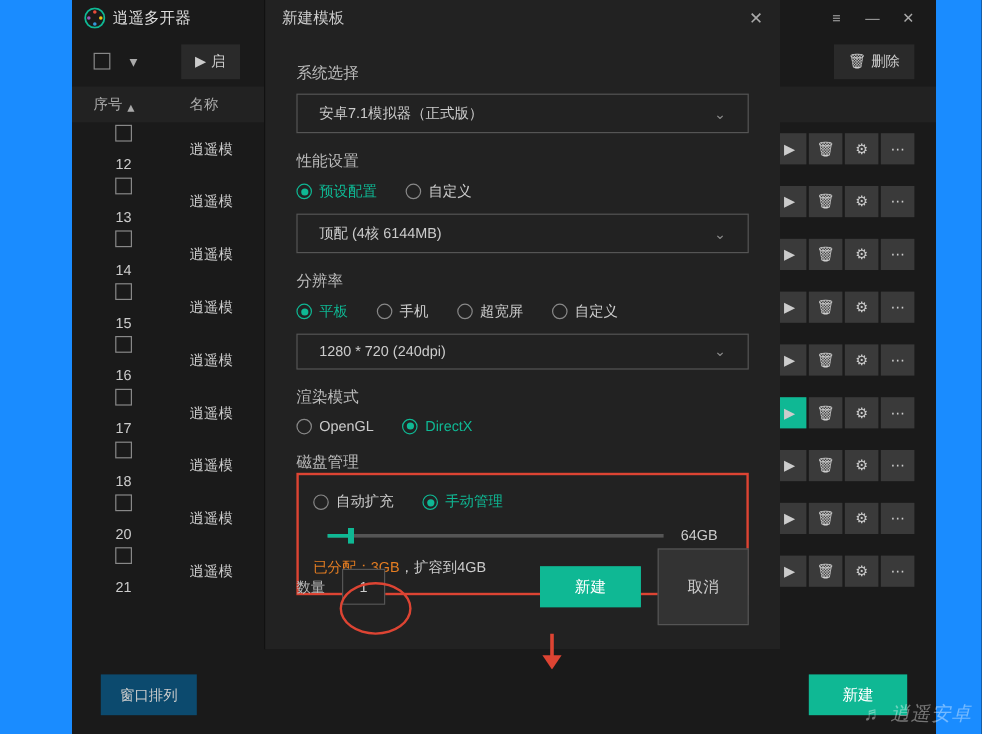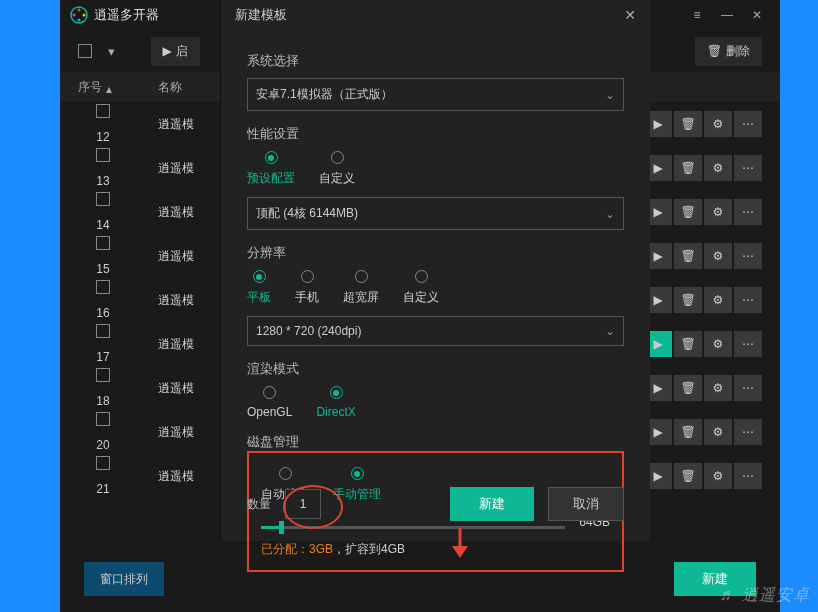--- a/index.html
+++ b/index.html
@@ -25,42 +25,42 @@
 .icon-btn.green { background:#0fb894; }
 .bottom-bar { position:absolute; bottom:16px; left:0; right:0; padding:0 24px; display:flex; }
 .arrange-btn { background:#0c4a6e; border:none; color:#ccc; padding:8px 16px; font-size:12px; cursor:pointer; }
 .create-btn-main { background:#0fb894; border:none; color:#fff; padding:8px 28px; font-size:13px; cursor:pointer; margin-left:auto; }
 
 .dialog { position:absolute; left:220px; top:0; width:430px; height:541px; background:#222; color:#ccc; z-index:10; border-left:1px solid #111; }
 .dlg-title { height:30px; display:flex; align-items:center; padding:0 14px; font-size:13px; }
 .dlg-close { margin-left:auto; color:#aaa; cursor:pointer; font-size:14px; }
 .dlg-body { padding:8px 26px; font-size:13px; }
 .section-label { color:#bbb; margin:14px 0 8px; font-size:13px; }
-.select-box { width:100%; background:#222; border:1px solid #555; color:#ccc; padding:7px 8px; font-size:12px; display:flex; align-items:center; cursor:pointer;text-align:center; }
+.select-box { width:100%; background:#222; border:1px solid #555; color:#ccc; padding:7px 18px; font-size:12px; display:flex; align-items:center; cursor:pointer;text-align:center; }
 .chevron { margin-left:auto; color:#888; }
 .radio-row { display:flex; gap:24px; align-items:center; margin:4px 0 10px; flex-wrap:wrap; }
-.radio { display:flex; align-items:center; gap:6px; font-size:12px; cursor:pointer;flex-direction:column; }
+.radio { display:flex; align-items:center; gap:6px; font-size:12px; cursor:pointer; }
 .radio-circle { width:13px; height:13px; border:1.5px solid #888; border-radius:50%; display:flex; align-items:center; justify-content:center; }
 .radio.sel .radio-circle { border-color:#0fb894; }
 .radio.sel .radio-circle::after { content:""; width:6px; height:6px; background:#0fb894; border-radius:50%; }
 .radio.sel span { color:#0fb894; }
 .disk-box { border:2px solid #d43; padding:10px 12px 12px; margin-top:-2px; }
-.slider-row { display:flex; align-items:flex-end; gap:14px; margin:12px 0; }
+.slider-row { display:flex; align-items:center; gap:14px; margin:12px 12px; }
 .slider-track { flex:1; height:3px; background:#555; position:relative; }
 .slider-fill { position:absolute; left:0; top:0; height:3px; width:6%; background:#0fb894; }
 .slider-thumb { position:absolute; left:6%; top:-5px; width:5px; height:13px; background:#0fb894; cursor:pointer; }
 .slider-val { font-size:12px; color:#ccc; }
 .alloc-text { font-size:12px; }
 .alloc-text .o { color:#e67e22; }
 .dlg-footer { position:absolute; bottom:20px; left:26px; right:26px; display:flex; align-items:center; gap:14px; }
 .qty-label { font-size:12px; color:#bbb; }
 .qty-input { width:36px; height:30px; background:#222; border:1px solid #555; color:#ccc; text-align:center; font-size:12px; }
 .qty-circle { border:2px solid #d43; border-radius:50%; width:60px; height:44px; position:absolute; left:36px; bottom:-8px; pointer-events:none; }
 .btn-primary { background:#0fb894; border:1px solid #0fb894; color:#fff; padding:7px 28px; font-size:13px; cursor:pointer; margin-left:auto; }
-.btn-cancel { background:#333; border:1px solid #555; color:#ccc; padding:7px 24px; font-size:13px; cursor:pointer; }
+.btn-cancel { background:#333; border:1px solid #555; color:#ccc; padding:22px 24px; font-size:13px; cursor:pointer; }
 .arrow-down { position:absolute; left:448px; top:528px; z-index:20; pointer-events:none; }
 .watermark { position:absolute; right:8px; bottom:6px; color:rgba(255,255,255,.4); font-size:16px; font-style:italic; letter-spacing:1px; z-index:30; }
 svg { display:block; }
 .col-seq-head { display:flex; align-items:flex-end; gap:4px; }
 </style>
 </head>
 <body>
 
 <div class="main-window">
   <div class="titlebar">

